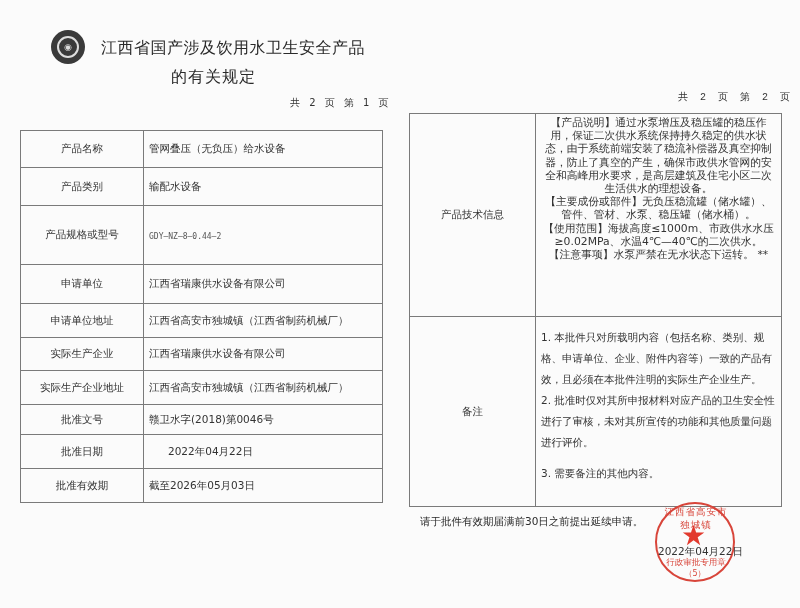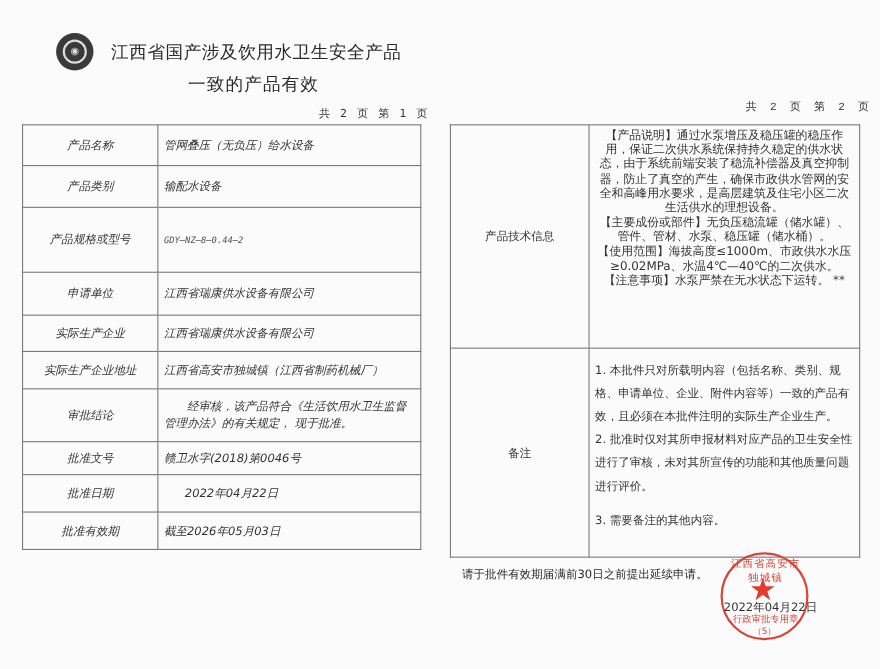--- a/index.html
+++ b/index.html
@@ -10,21 +10,21 @@
             display:flex; align-items:center; justify-content:center; }
   .emblem-inner { width:22px; height:22px; border-radius:50%; border:2px solid #ddd; box-sizing:border-box;
                   display:flex; align-items:center; justify-content:center; color:#ddd; font-size:9px; }
   .title1 { left:101px; top:38px; font-size:16px; letter-spacing:0.5px; color:#2a2a2a; white-space:nowrap; }
   .title2 { left:171px; top:67px; font-size:16px; letter-spacing:1px; white-space:nowrap; }
   .pageno { font-size:10px; letter-spacing:3px; white-space:nowrap; color:#333; }
   table { border-collapse:collapse; position:absolute; }
   td { border:1.5px solid #7a7a7a; font-size:10.5px; color:#333; padding:0; }
   td.lbl { text-align:center; }
   td.val { padding-left:5px; }
-  #left-table { left:20px; top:113px; width:363px;font-style:italic; }
+  #left-table { left:20px; top:130px; width:363px; }
   #left-table td.lbl { width:122px; }
   #right-table { left:409px; top:113px; width:373px; }
   #right-table td.lbl { width:125px; }
   .techinfo { font-size:10.8px; line-height:13.2px; padding:2px 4px 2px 4px; vertical-align:top;text-align:center; }
   .remarks { font-size:10.5px; line-height:21px; padding:10px 4px 12px 5px; vertical-align:top; }
   .remarks p { margin:0; }
   .gap { height:10px; }
   .footnote { left:420px; top:515px; font-size:10.5px; white-space:nowrap; }
   .stamp { left:655px; top:502px; width:80px; height:80px; border:2.5px solid #d8453a; border-radius:50%;
            box-sizing:border-box; color:#d8453a; }
@@ -35,52 +35,52 @@
   .stamp-date { left:658px; top:545px; font-size:10.5px; color:#333; white-space:nowrap; }
   .mono { font-family:"DejaVu Sans Mono", monospace; font-size:8px; letter-spacing:0; color:#555;margin-top:30px; }
 </style>
 </head>
 <body>
 
 <div class="abs emblem">
   <div class="emblem-inner">◉</div>
 </div>
 <div class="abs title1">江西省国产涉及饮用水卫生安全产品</div>
-<div class="abs title2">一致的产品有效</div>
+<div class="abs title2">的有关规定</div>
 <div class="abs pageno" style="left:290px; top:96px;">共 2 页 第 1 页</div>
 
 <table id="left-table">
   <tbody>
       <tr style="height:37px">
     <td class="lbl">产品名称</td>
     <td class="val">管网叠压（无负压）给水设备</td>
   </tr>
   <tr style="height:38px">
     <td class="lbl">产品类别</td>
     <td class="val">输配水设备</td>
   </tr>
   <tr style="height:59px">
     <td class="lbl">产品规格或型号</td>
     <td class="val"><span class="mono">GDY—NZ—8—0.44—2</span></td>
   </tr>
   <tr style="height:39px">
     <td class="lbl">申请单位</td>
     <td class="val">江西省瑞康供水设备有限公司</td>
   </tr>
+  <tr style="height:34px">
+    <td class="lbl">申请单位地址</td>
+    <td class="val">江西省高安市独城镇（江西省制药机械厂）</td>
+  </tr>
   <tr style="height:33px">
     <td class="lbl">实际生产企业</td>
     <td class="val">江西省瑞康供水设备有限公司</td>
   </tr>
   <tr style="height:34px">
     <td class="lbl">实际生产企业地址</td>
     <td class="val">江西省高安市独城镇（江西省制药机械厂）</td>
-  </tr>
-  <tr style="height:48px">
-    <td class="lbl">审批结论</td>
-    <td class="val" style="text-indent:2em; line-height:15px; padding-right:4px;">经审核，该产品符合《生活饮用水卫生监督管理办法》的有关规定， 现于批准。</td>
   </tr>
   <tr style="height:30px">
     <td class="lbl">批准文号</td>
     <td class="val">赣卫水字(2018)第0046号</td>
   </tr>
   <tr style="height:34px">
     <td class="lbl">批准日期</td>
     <td class="val" style="padding-left:24px;">2022年04月22日</td>
   </tr>
   <tr style="height:34px">

